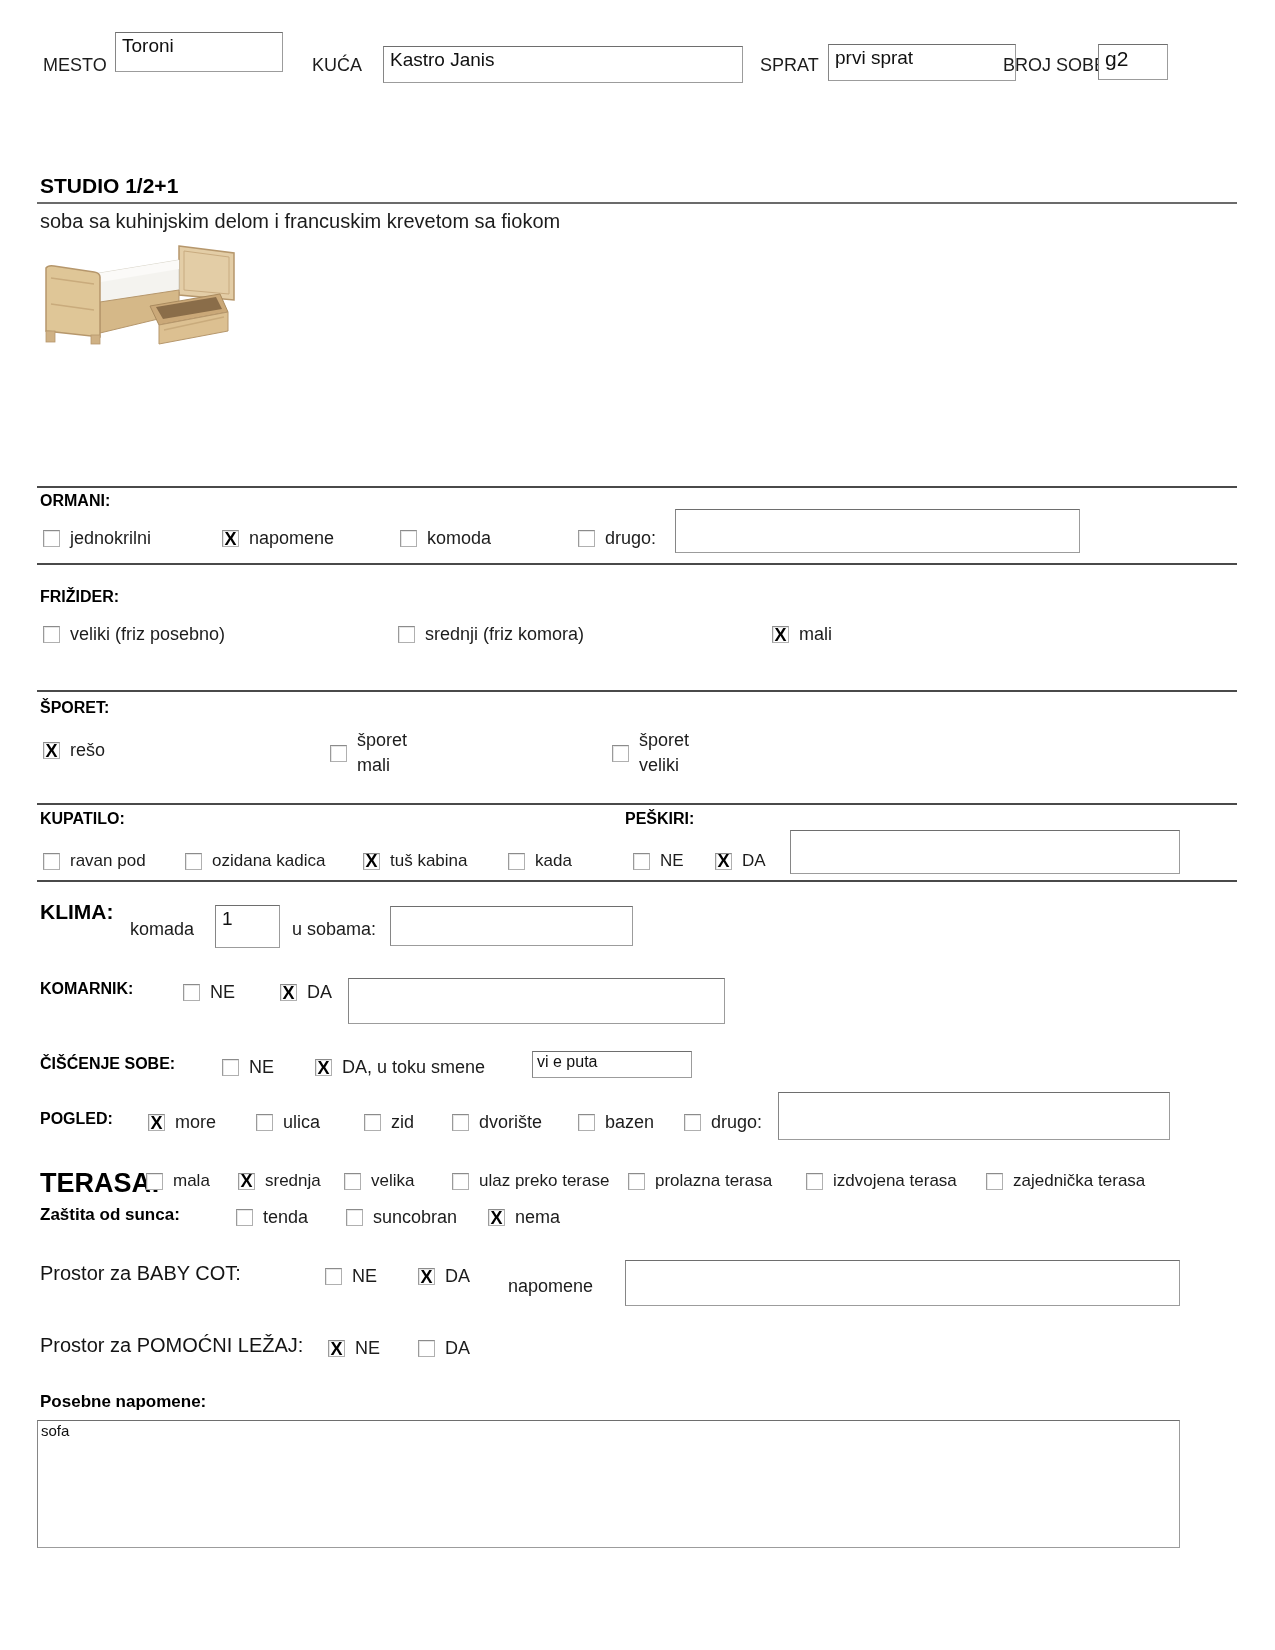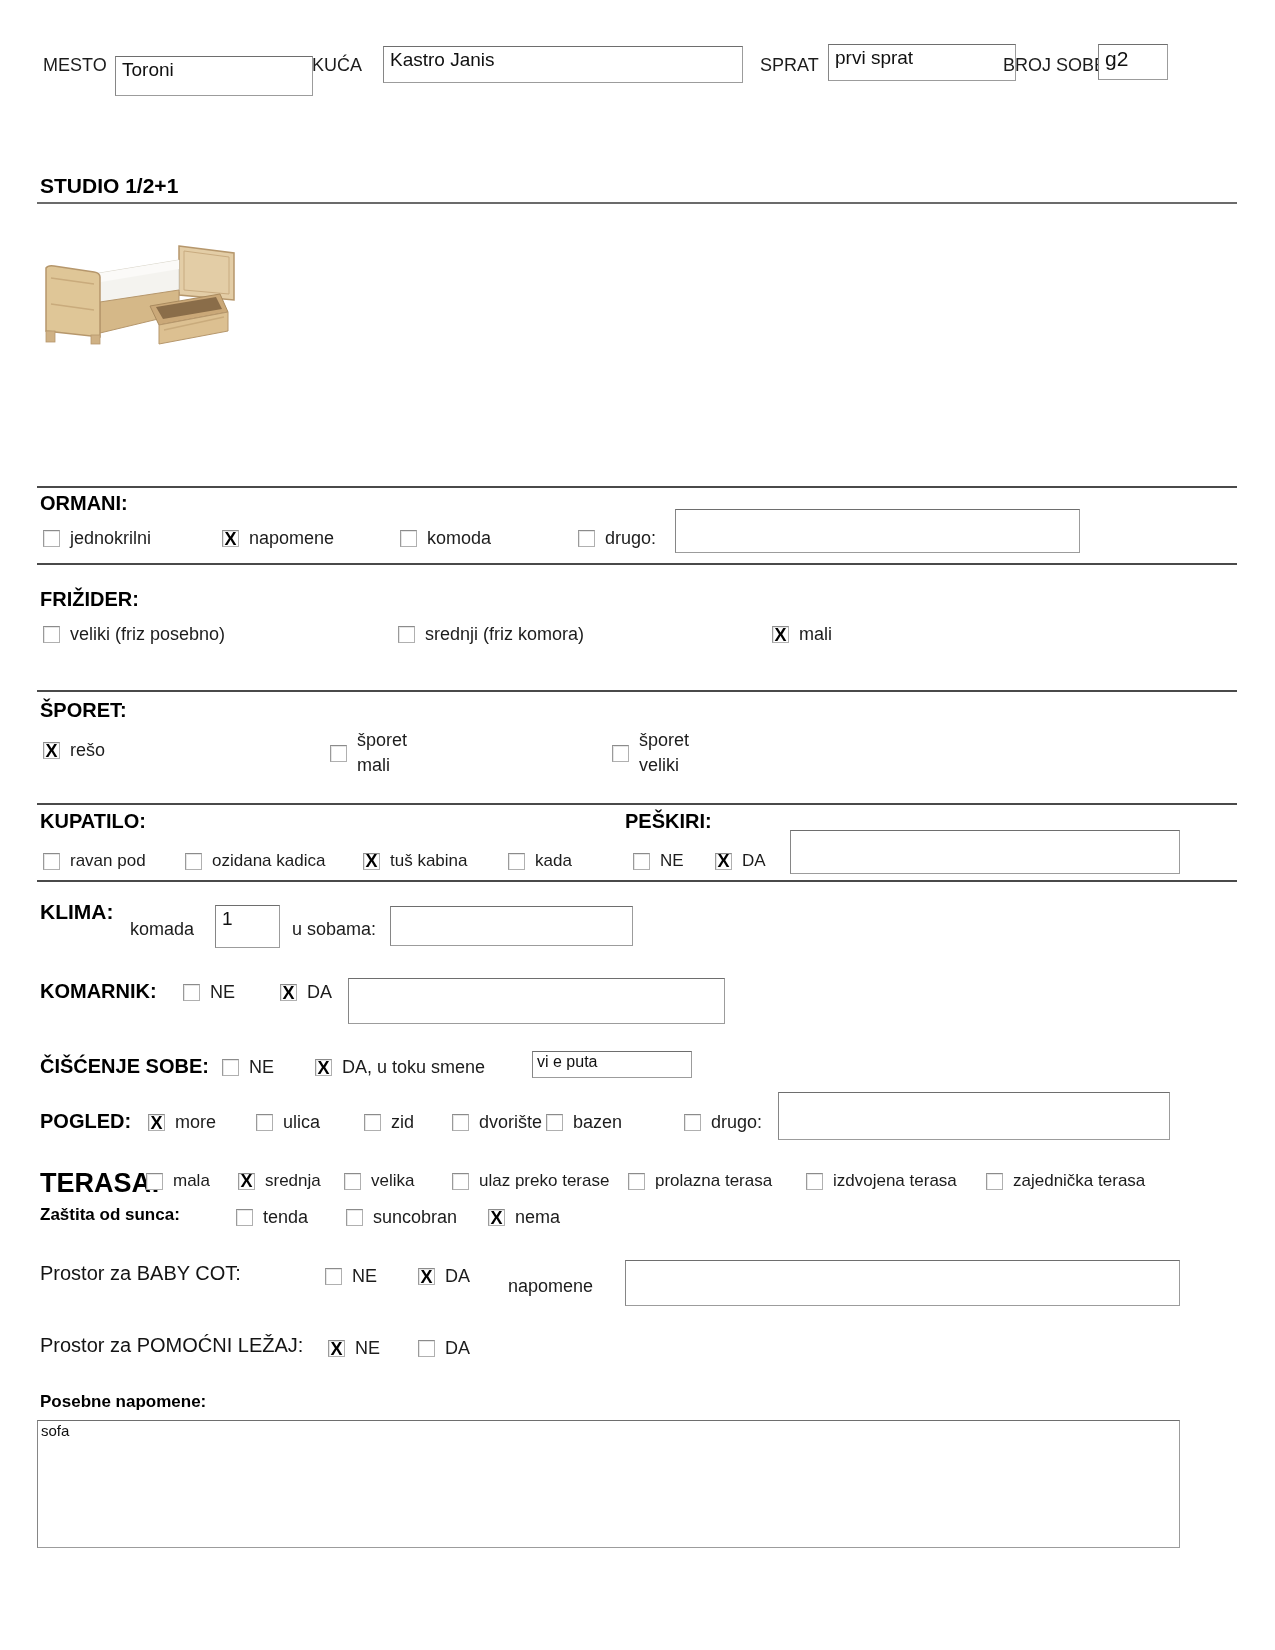--- a/index.html
+++ b/index.html
@@ -1,19 +1,19 @@
 <!DOCTYPE html>
 <html><head>
 <meta charset="utf-8">
 <style>
   html,body{margin:0;padding:0;background:#ffffff;}
   .page{position:relative;width:1275px;height:1650px;background:#fff;
         font-family:"Liberation Sans", sans-serif;color:#141414;overflow:hidden;}
   .flabel{position:absolute;font-size:18px;color:#1c1c1c;white-space:nowrap;}
-  .stitle{position:absolute;font-weight:700;font-size:20px;color:#000;white-space:nowrap;}
+  .stitle{position:absolute;font-weight:700;font-size:16px;color:#000;white-space:nowrap;}
   .rtitle{position:absolute;font-size:20px;color:#141414;white-space:nowrap;}
   .sline{position:absolute;left:37px;width:1200px;height:2px;background:#4a4a4a;}
   .thin{background:#6b6b6b;height:2px;}
   .ibox{position:absolute;box-sizing:border-box;background:#fff;
         border:1px solid #9c9c9c;border-top-color:#6e6e6e;border-left-color:#868686;
         font-size:19px;color:#101010;padding:2px 6px;overflow:hidden;
         white-space:pre-wrap;text-align:left;}
   .ck{position:absolute;display:flex;align-items:center;gap:10px;
       font-size:18px;color:#1c1c1c;white-space:nowrap;}
   .ck.small{font-size:17px;}
@@ -25,33 +25,34 @@
   .cb.checked{color:#000;}
   .twolines{display:flex;flex-direction:column;line-height:1.4;}
   .bedwrap{position:absolute;left:38px;top:240px;width:206px;height:106px;}
 </style>
 </head>
 <body>
 
 <div class="page">
 
   <div class="flabel" style="left:43px;top:55px">MESTO</div>
-  <div class="ibox" style="left:115px;top:56px;width:198px;height:40px">Toroni</div>
+  <div class="ibox" style="left:115px;top:32px;width:168px;height:40px">Toroni</div>
 
   <div class="flabel" style="left:312px;top:55px">KUĆA</div>
   <div class="ibox" style="left:383px;top:46px;width:360px;height:37px">Kastro Janis</div>
 
   <div class="flabel" style="left:760px;top:55px">SPRAT</div>
   <div class="ibox" style="left:828px;top:44px;width:188px;height:37px">prvi sprat</div>
 
   <div class="flabel" style="left:1003px;top:55px">BROJ SOBE</div>
   <div class="ibox" style="left:1098px;top:44px;width:70px;height:36px;font-size:21px">g2</div>
 
   <div class="stitle" style="left:40px;top:174px;font-size:21px">STUDIO 1/2+1</div>
   <div class="sline thin" style="top:202px"></div>
+  <div class="flabel" style="left:40px;top:210px;font-size:20px">soba sa kuhinjskim delom i francuskim krevetom sa fiokom</div>
 
   <div class="bedwrap">
     <svg width="206" height="106" viewBox="0 0 206 106">
       <path d="M141 6 L196 13 L196 60 L141 55 Z" fill="#e3cda6" stroke="#b6976c" stroke-width="1.5"></path>
       <path d="M146 11 L191 17 L191 54 L146 50 Z" fill="none" stroke="#c8ab80" stroke-width="1"></path>
       <path d="M56 34 L141 20 L141 52 L60 64 Z" fill="#f4f3ef" stroke="#d8d4c8" stroke-width="1"></path>
       <path d="M56 34 L141 20 L141 29 L57 43 Z" fill="#fbfaf8"></path>
       <path d="M62 62 L141 50 L141 74 L62 93 Z" fill="#d5b888" stroke="#b6976c" stroke-width="1"></path>
       <path d="M8 28 Q10 25 16 26 L56 32 Q62 33 62 37 L62 97 L8 91 Z" fill="#dfc697" stroke="#b6976c" stroke-width="1.5"></path>
       <path d="M13 38 L56 44 M13 64 L56 70" stroke="#c9ab7c" stroke-width="1.5" fill="none"></path>
@@ -192,21 +193,21 @@
     <span>ulica</span>
   </div>
   <div class="ck" style="left:364px;top:1112px">
     <span class="cb"></span>
     <span>zid</span>
   </div>
   <div class="ck" style="left:452px;top:1112px">
     <span class="cb"></span>
     <span>dvorište</span>
   </div>
-  <div class="ck" style="left:546px;top:1112px">
+  <div class="ck" style="left:578px;top:1112px">
     <span class="cb"></span>
     <span>bazen</span>
   </div>
   <div class="ck" style="left:684px;top:1112px">
     <span class="cb"></span>
     <span>drugo:</span>
   </div>
   <div class="ibox" style="left:778px;top:1092px;width:392px;height:48px"></div>
 
   <div class="stitle" style="left:40px;top:1168px;font-size:27px">TERASA:</div>

